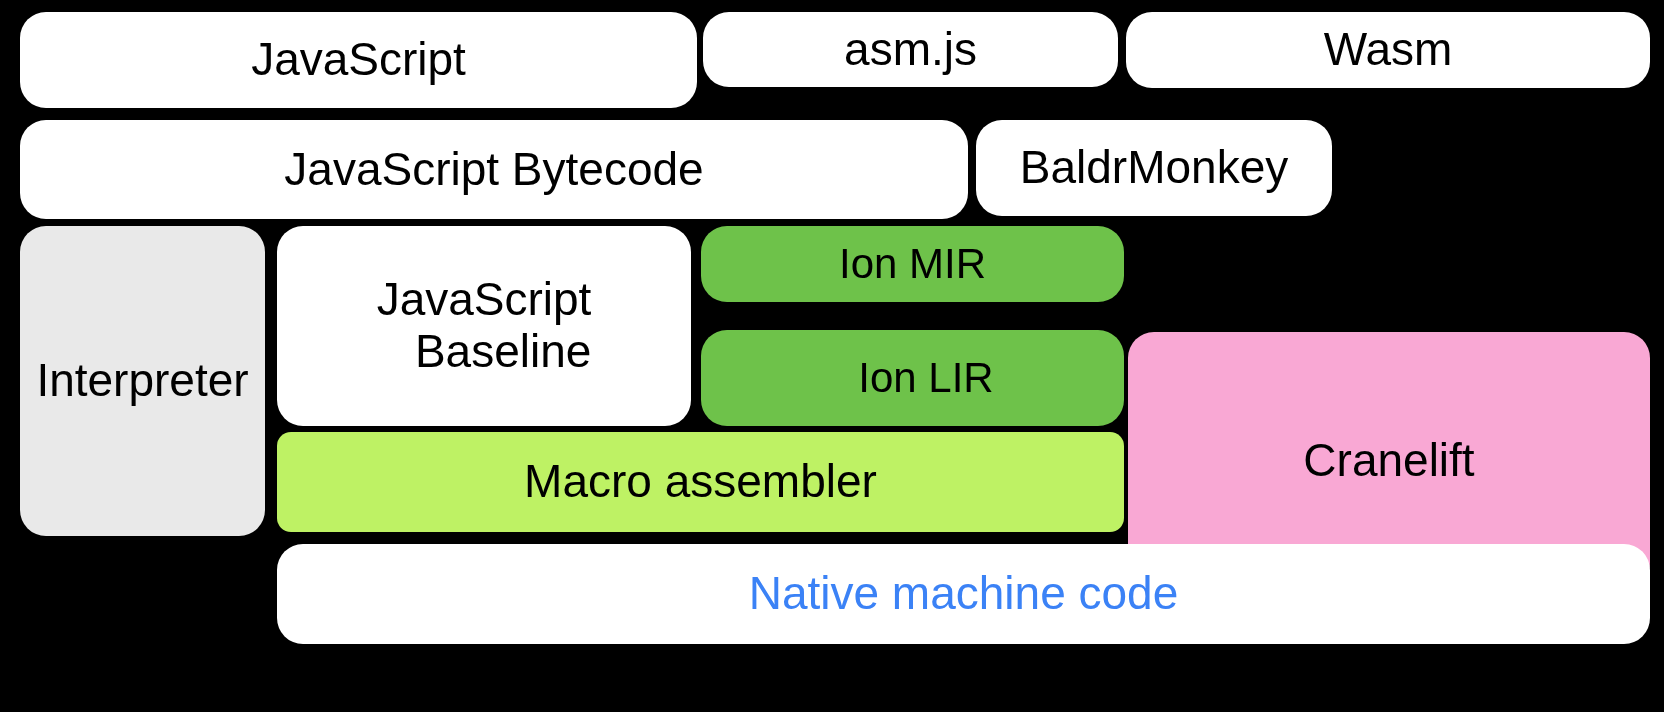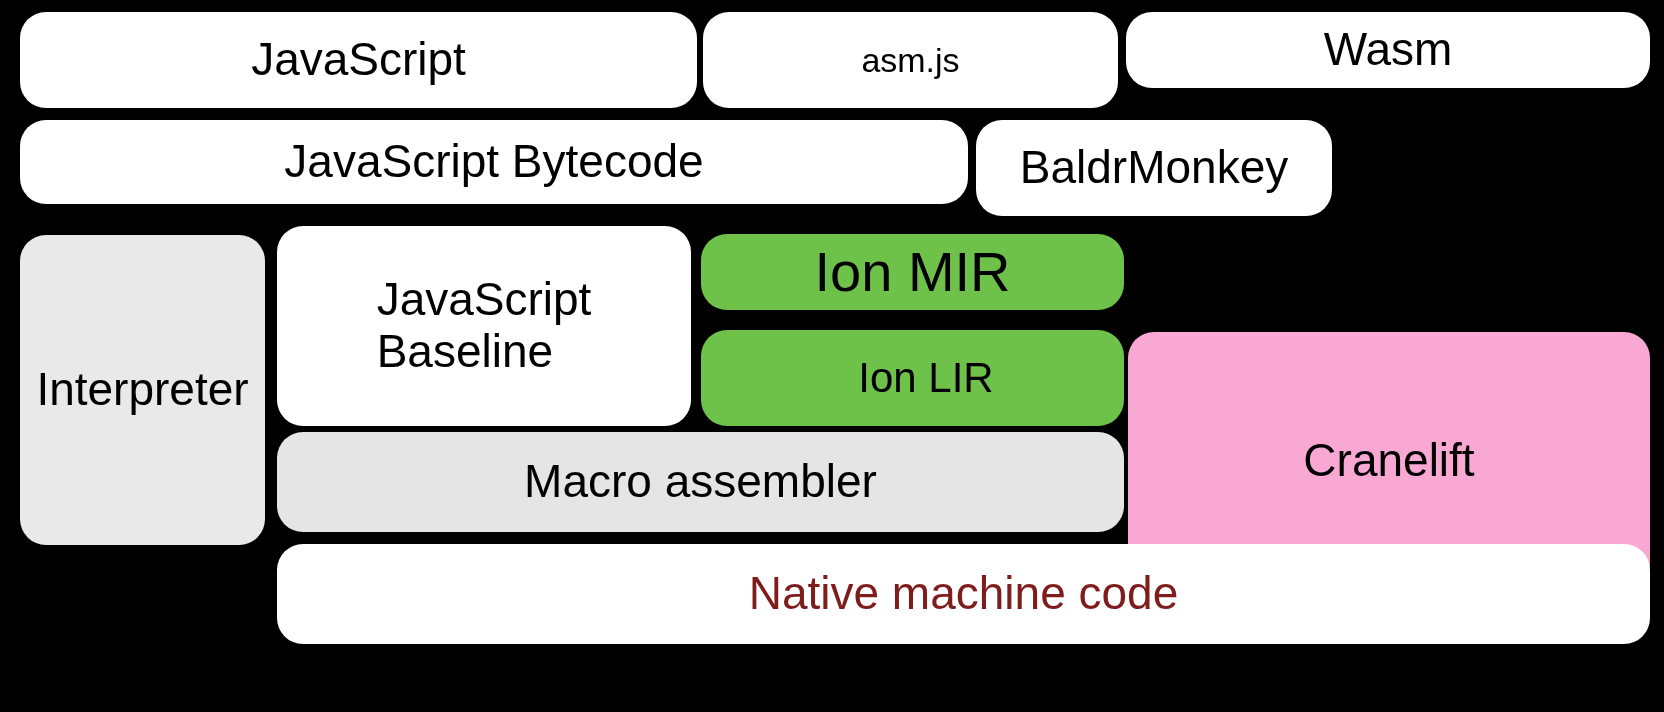--- a/index.html
+++ b/index.html
@@ -14,43 +14,43 @@
     background: #000000;
     overflow: hidden;
     font-family: "Liberation Sans", sans-serif;
   }
   .node {
     position: absolute;
     box-sizing: border-box;
     display: flex;
     align-items: center;
     justify-content: center;
-    text-align: left;
+    text-align: right;
     color: #000000;
     border-radius: 26px;
     line-height: 1.12;
     white-space: pre-line;
     -webkit-font-smoothing: antialiased;
   }
   .node .lbl {
     display: block;
     white-space: pre-line;
     padding: 0 6px;
   }
 </style>
 </head>
 <body>
 
 <div id="diagram" style="background: rgb(0, 0, 0);">
     <div class="node" style="left: 20px; top: 12px; width: 677px; height: 96px; background: rgb(255, 255, 255); color: rgb(0, 0, 0); font-size: 46px; border-radius: 26px;"><span class="lbl">JavaScript</span></div>
-    <div class="node" style="left: 703px; top: 12px; width: 415px; height: 96px; background: rgb(255, 255, 255); color: rgb(0, 0, 0); font-size: 34px; border-radius: 26px;"><span class="lbl">asm.js</span></div>
+    <div class="node" style="left: 703px; top: 12px; width: 415px; height: 75px; background: rgb(255, 255, 255); color: rgb(0, 0, 0); font-size: 46px; border-radius: 26px;"><span class="lbl">asm.js</span></div>
     <div class="node" style="left: 1126px; top: 12px; width: 524px; height: 76px; background: rgb(255, 255, 255); color: rgb(0, 0, 0); font-size: 46px; border-radius: 26px;"><span class="lbl">Wasm</span></div>
-    <div class="node" style="left: 20px; top: 120px; width: 948px; height: 84px; background: rgb(255, 255, 255); color: rgb(0, 0, 0); font-size: 46px; border-radius: 26px;"><span class="lbl">JavaScript Bytecode</span></div>
+    <div class="node" style="left: 20px; top: 120px; width: 948px; height: 99px; background: rgb(255, 255, 255); color: rgb(0, 0, 0); font-size: 46px; border-radius: 26px;"><span class="lbl">JavaScript Bytecode</span></div>
     <div class="node" style="left: 976px; top: 120px; width: 356px; height: 96px; background: rgb(255, 255, 255); color: #000000; font-size: 46px; border-radius: 26px;"><span class="lbl">BaldrMonkey</span></div>
-    <div class="node" style="left: 20px; top: 226px; width: 245px; height: 310px; background: rgb(233, 233, 233); color: rgb(0, 0, 0); font-size: 46px; border-radius: 26px; margin-top: 9px;"><span class="lbl">Interpreter</span></div>
+    <div class="node" style="left: 20px; top: 226px; width: 245px; height: 310px; background: rgb(233, 233, 233); color: rgb(0, 0, 0); font-size: 46px; border-radius: 26px;"><span class="lbl">Interpreter</span></div>
     <div class="node" style="left: 277px; top: 226px; width: 414px; height: 200px; background: rgb(255, 255, 255); color: rgb(0, 0, 0); font-size: 46px; border-radius: 26px;"><span class="lbl">JavaScript
 Baseline</span></div>
-    <div class="node" style="left: 701px; top: 234px; width: 423px; height: 76px; background: rgb(110, 194, 74); color: rgb(0, 0, 0); font-size: 56px; border-radius: 26px;"><span class="lbl">Ion MIR</span></div>
+    <div class="node" style="left: 701px; top: 226px; width: 423px; height: 76px; background: rgb(110, 194, 74); color: rgb(0, 0, 0); font-size: 42px; border-radius: 26px;"><span class="lbl">Ion MIR</span></div>
     <div class="node" style="left: 701px; top: 330px; width: 423px; height: 96px; background: rgb(110, 194, 74); color: rgb(0, 0, 0); font-size: 42px; border-radius: 26px; padding-left: 27px;"><span class="lbl">Ion LIR</span></div>
     <div class="node" style="left: 1128px; top: 332px; width: 522px; height: 257px; background: #f9a8d4; color: rgb(0, 0, 0); font-size: 46px; border-radius: 26px;"><span class="lbl">Cranelift</span></div>
-    <div class="node" style="left: 277px; top: 432px; width: 847px; height: 100px; background: #e5e5e5; color: rgb(0, 0, 0); font-size: 46px; border-radius: 26px;"><span class="lbl">Macro assembler</span></div>
-    <div class="node" style="left: 277px; top: 544px; width: 1373px; height: 100px; background: rgb(255, 255, 255); color: #7f1d1d; font-size: 46px; border-radius: 26px;"><span class="lbl">Native machine code</span></div>
+    <div class="node" style="left: 277px; top: 432px; width: 847px; height: 100px; background: #bef264; color: rgb(0, 0, 0); font-size: 46px; border-radius: 14px;"><span class="lbl">Macro assembler</span></div>
+    <div class="node" style="left: 277px; top: 544px; width: 1373px; height: 100px; background: rgb(255, 255, 255); color: #3b82f6; font-size: 46px; border-radius: 26px;"><span class="lbl">Native machine code</span></div>
   </div>
 
 </body></html>

